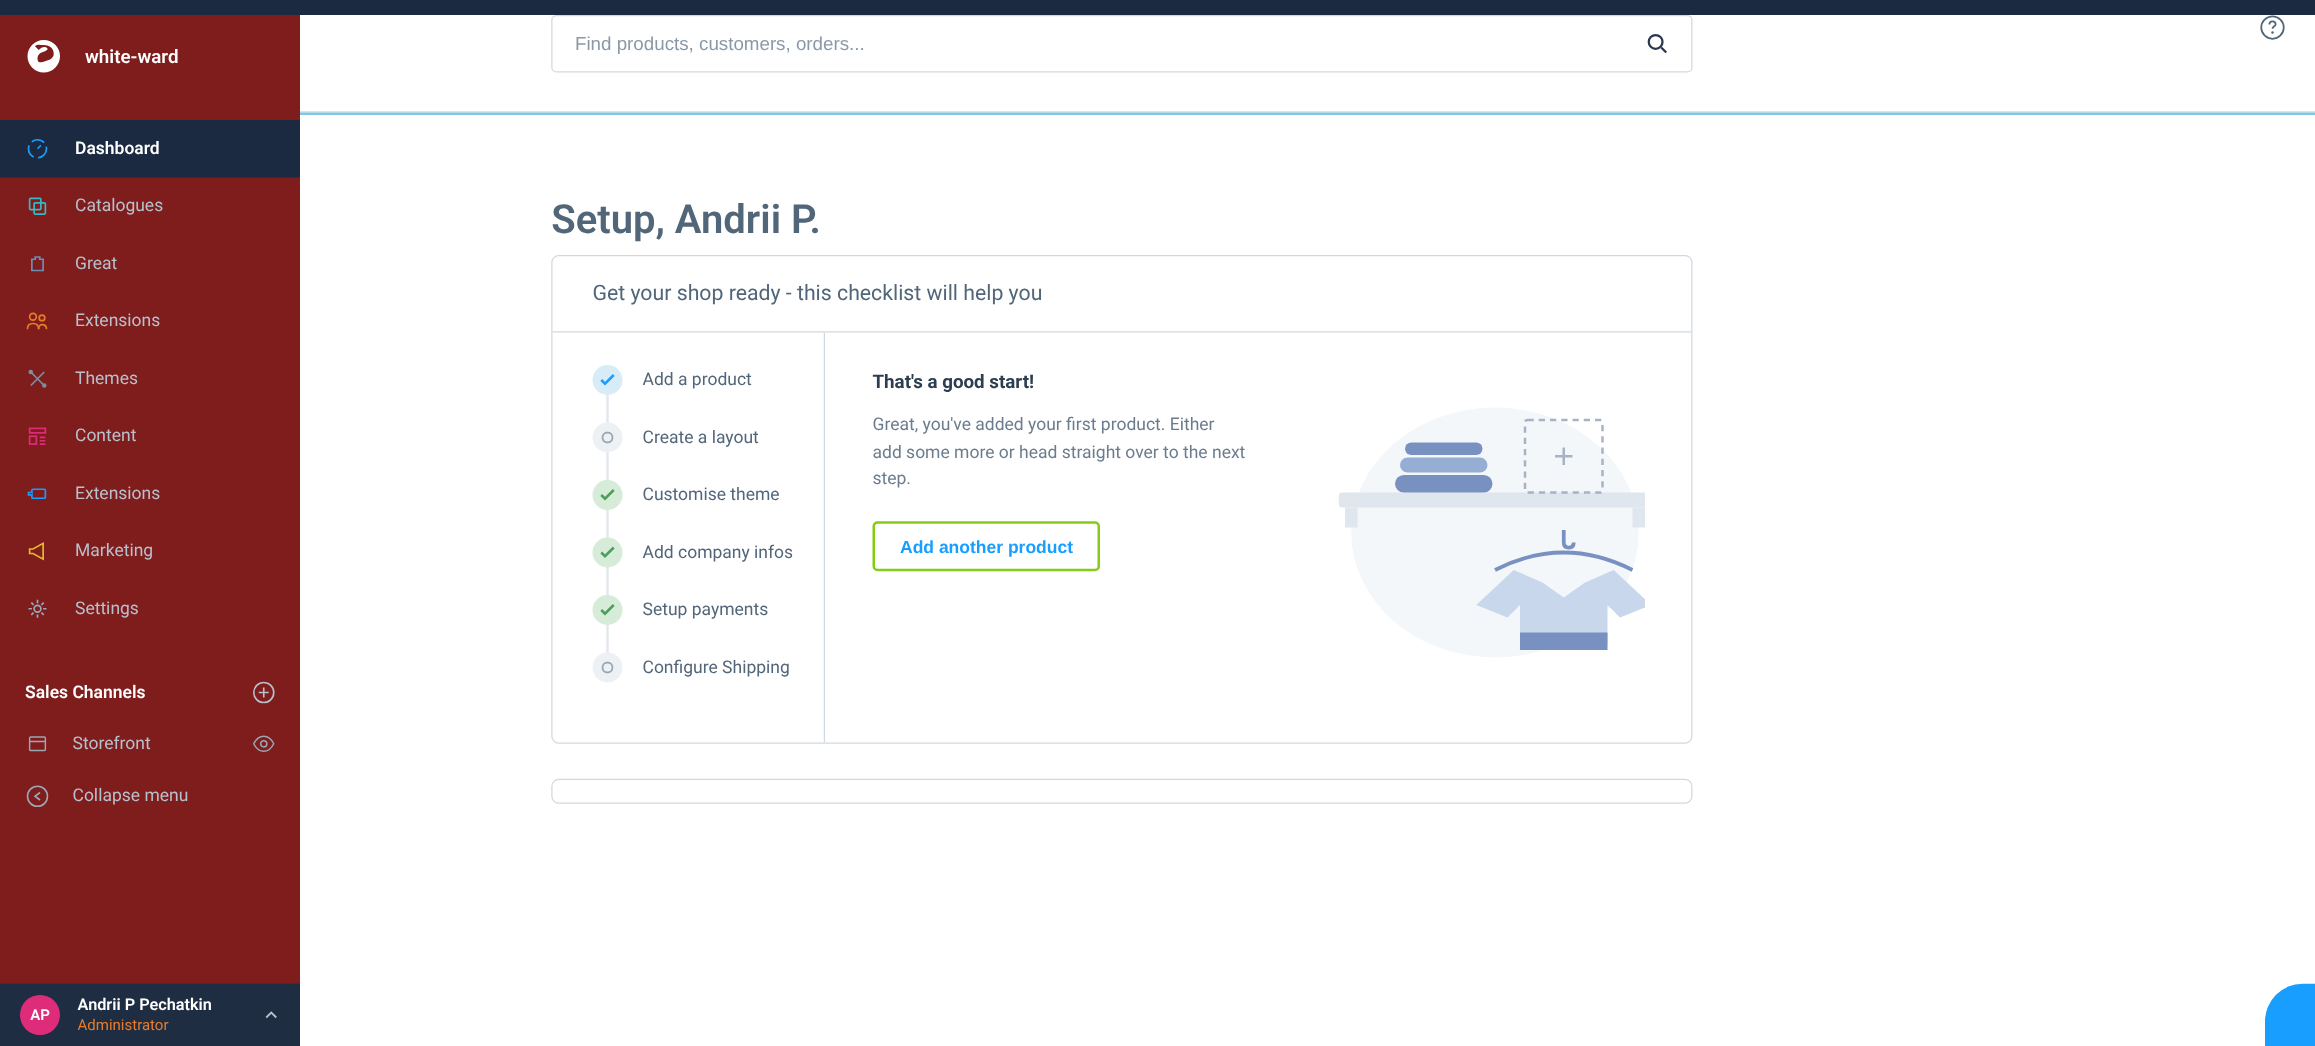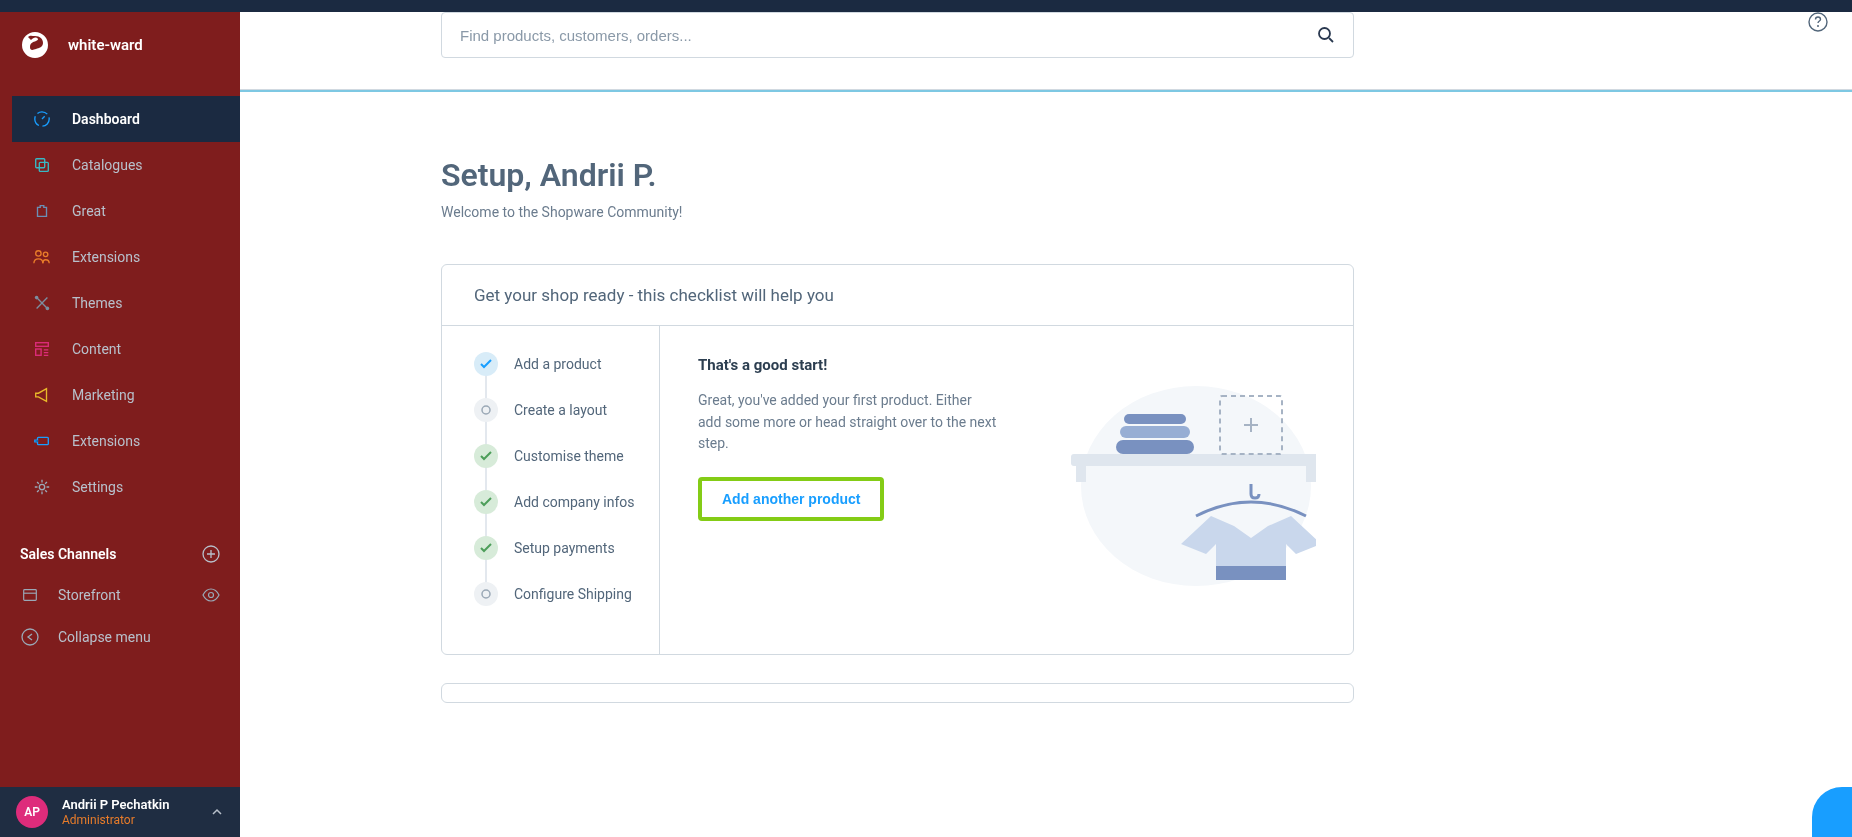--- a/index.html
+++ b/index.html
@@ -7,21 +7,21 @@
     .app { display: flex; height: 837px; width: 1852px; }
     
     
     .sidebar { width: 240px; background: #7f1d1d; color: #fff; display: flex; flex-direction: column; height: 100%; }
     .sidebar-top-bar { height: 12px; background: #1b2a41; }
     .sidebar-header { display: flex; align-items: center; padding: 10px 20px; height: 66px; }
     .logo { width: 30px; height: 30px; margin-right: 18px; display: flex; align-items: center; justify-content: center; }
     .brand-name { font-size: 15px; font-weight: 600; color: #fff; }
     
     .nav { margin-top: 18px; }
-    .nav-item { display: flex; align-items: center; padding: 0 20px; height: 46px; cursor: pointer; color: #b8c0cb; font-size: 14px; margin-left: 12px; }
+    .nav-item { display: flex; align-items: center; padding: 0 20px; height: 46px; cursor: pointer; color: #b8c0cb; font-size: 14px; }
     .nav-item.active { background: #1b2a41; color: #fff; font-weight: 600; }
     .nav-icon { width: 20px; height: 20px; margin-right: 20px; display: flex; align-items: center; justify-content: center; flex-shrink: 0; }
     
     .section-header { display: flex; align-items: center; justify-content: space-between; padding: 0 20px; height: 40px; color: #fff; font-size: 14px; font-weight: 600; margin-top: 24px; text-align: right; }
     .section-header .plus-circle { width: 18px; height: 18px; }
     
     .channel-item { display: flex; align-items: center; padding: 0 20px; height: 42px; color: #b8c0cb; font-size: 14px; cursor: pointer; }
     .channel-item .nav-icon { margin-right: 18px; }
     .channel-item .eye { margin-left: auto; }
     
@@ -60,21 +60,21 @@
     .check-bullet.done { background: #d7ebd9; }
     .check-bullet.active-step { background: #d8ecf8; }
     .check-bullet.pending { background: #eef1f4; }
     .check-label { font-size: 14px; color: #52667a; }
     .check-line { position: absolute; left: 43px; top: 44px; width: 2px; height: 230px; background: #e3e8ee; z-index: 0; }
     
     .detail { flex: 1; padding: 30px 20px 30px 38px; display: flex; }
     .detail-text { flex: 1; max-width: 300px; }
     .detail-title { font-size: 15px; font-weight: 700; color: #2c3e50; margin-bottom: 16px; }
     .detail-desc { font-size: 14px; color: #6b7c8e; line-height: 1.55; margin-bottom: 22px; }
-    .btn-outline { display: inline-block; padding: 10px 20px; border: 4px solid #84cc16; color: #189eff; background: #fff; border-radius: 4px; font-size: 14px; font-weight: 600; cursor: pointer; }
+    .btn-outline { display: inline-block; padding: 10px 20px; border: 2px solid #84cc16; color: #189eff; background: #fff; border-radius: 4px; font-size: 14px; font-weight: 600; cursor: pointer; }
     
     .illustration { flex: 1; display: flex; align-items: flex-start; justify-content: center; padding-top: 10px; }
     
     .next-card { margin-top: 28px; border: 1px solid #d1d9e0; border-radius: 6px; height: 20px; }
     
     .fab { position: absolute; bottom: 0; right: 0; width: 40px; height: 50px; background: #189eff; border-top-left-radius: 30px; }
     
     svg { display: block; }
   </style>
 </head>
@@ -146,33 +146,33 @@
               <rect x="3" y="3" width="14" height="4" stroke="#de2c7b" stroke-width="1.5" fill="none"></rect>
               <rect x="3" y="10" width="6" height="7" stroke="#de2c7b" stroke-width="1.5" fill="none"></rect>
               <path d="M12 11 L17 11 M12 14 L17 14 M12 17 L17 17" stroke="#de2c7b" stroke-width="1.5"></path>
             </svg>
         </span>
         <span>Content</span>
       </div>
       <div class="nav-item">
         <span class="nav-icon">
           <svg width="18" height="18" viewBox="0 0 20 20">
-              <path d="M3 8 L3 12 L6 12 L15 17 L15 3 L6 8 Z" stroke="#e8b82a" stroke-width="1.5" fill="none"></path>
-            </svg>
-        </span>
-        <span>Marketing</span>
-      </div>
-      <div class="nav-item">
-        <span class="nav-icon">
-          <svg width="18" height="18" viewBox="0 0 20 20">
               <rect x="5" y="6" width="12" height="8" rx="1" stroke="#189eff" stroke-width="1.5" fill="none"></rect>
               <path d="M5 9 L2 9 L2 11 L5 11" stroke="#189eff" stroke-width="1.5"></path>
             </svg>
         </span>
         <span>Extensions</span>
+      </div>
+      <div class="nav-item">
+        <span class="nav-icon">
+          <svg width="18" height="18" viewBox="0 0 20 20">
+              <path d="M3 8 L3 12 L6 12 L15 17 L15 3 L6 8 Z" stroke="#e8b82a" stroke-width="1.5" fill="none"></path>
+            </svg>
+        </span>
+        <span>Marketing</span>
       </div>
       <div class="nav-item">
         <span class="nav-icon">
           <svg width="18" height="18" viewBox="0 0 20 20">
               <circle cx="10" cy="10" r="3" stroke="#9aa8b6" stroke-width="1.5" fill="none"></circle>
               <path d="M10 2 L10 5 M10 15 L10 18 M2 10 L5 10 M15 10 L18 10 M4.5 4.5 L6.5 6.5 M13.5 13.5 L15.5 15.5 M15.5 4.5 L13.5 6.5 M6.5 13.5 L4.5 15.5" stroke="#9aa8b6" stroke-width="1.5"></path>
             </svg>
         </span>
         <span>Settings</span>
       </div>
@@ -248,21 +248,20 @@
             <path d="M7.5 7.5 C7.5 6 8.5 5 10 5 C11.5 5 12.5 6 12.5 7.5 C12.5 9 10 9 10 11" stroke="#52667a" stroke-width="1.4" fill="none"></path>
             <circle cx="10" cy="14" r="1" fill="#52667a"></circle>
           </svg>
       </span>
     </div>
 
     <div class="content-wrap">
     <div class="content">
       <div class="page-inner">
         <h1 class="greeting">Setup, Andrii P.</h1>
-        <p class="subtitle">Welcome to the Shopware Community!</p>
 
         <div class="card">
           <div class="card-header">Get your shop ready - this checklist will help you</div>
           <div class="card-body">
             <div class="checklist">
               <div class="check-line"></div>
               <div class="check-item">
                 <span class="check-bullet active-step">
                   <svg width="12" height="10" viewBox="0 0 12 10">
                         <path d="M1 5 L4 8 L11 1" stroke="#189eff" stroke-width="2" fill="none"></path>

